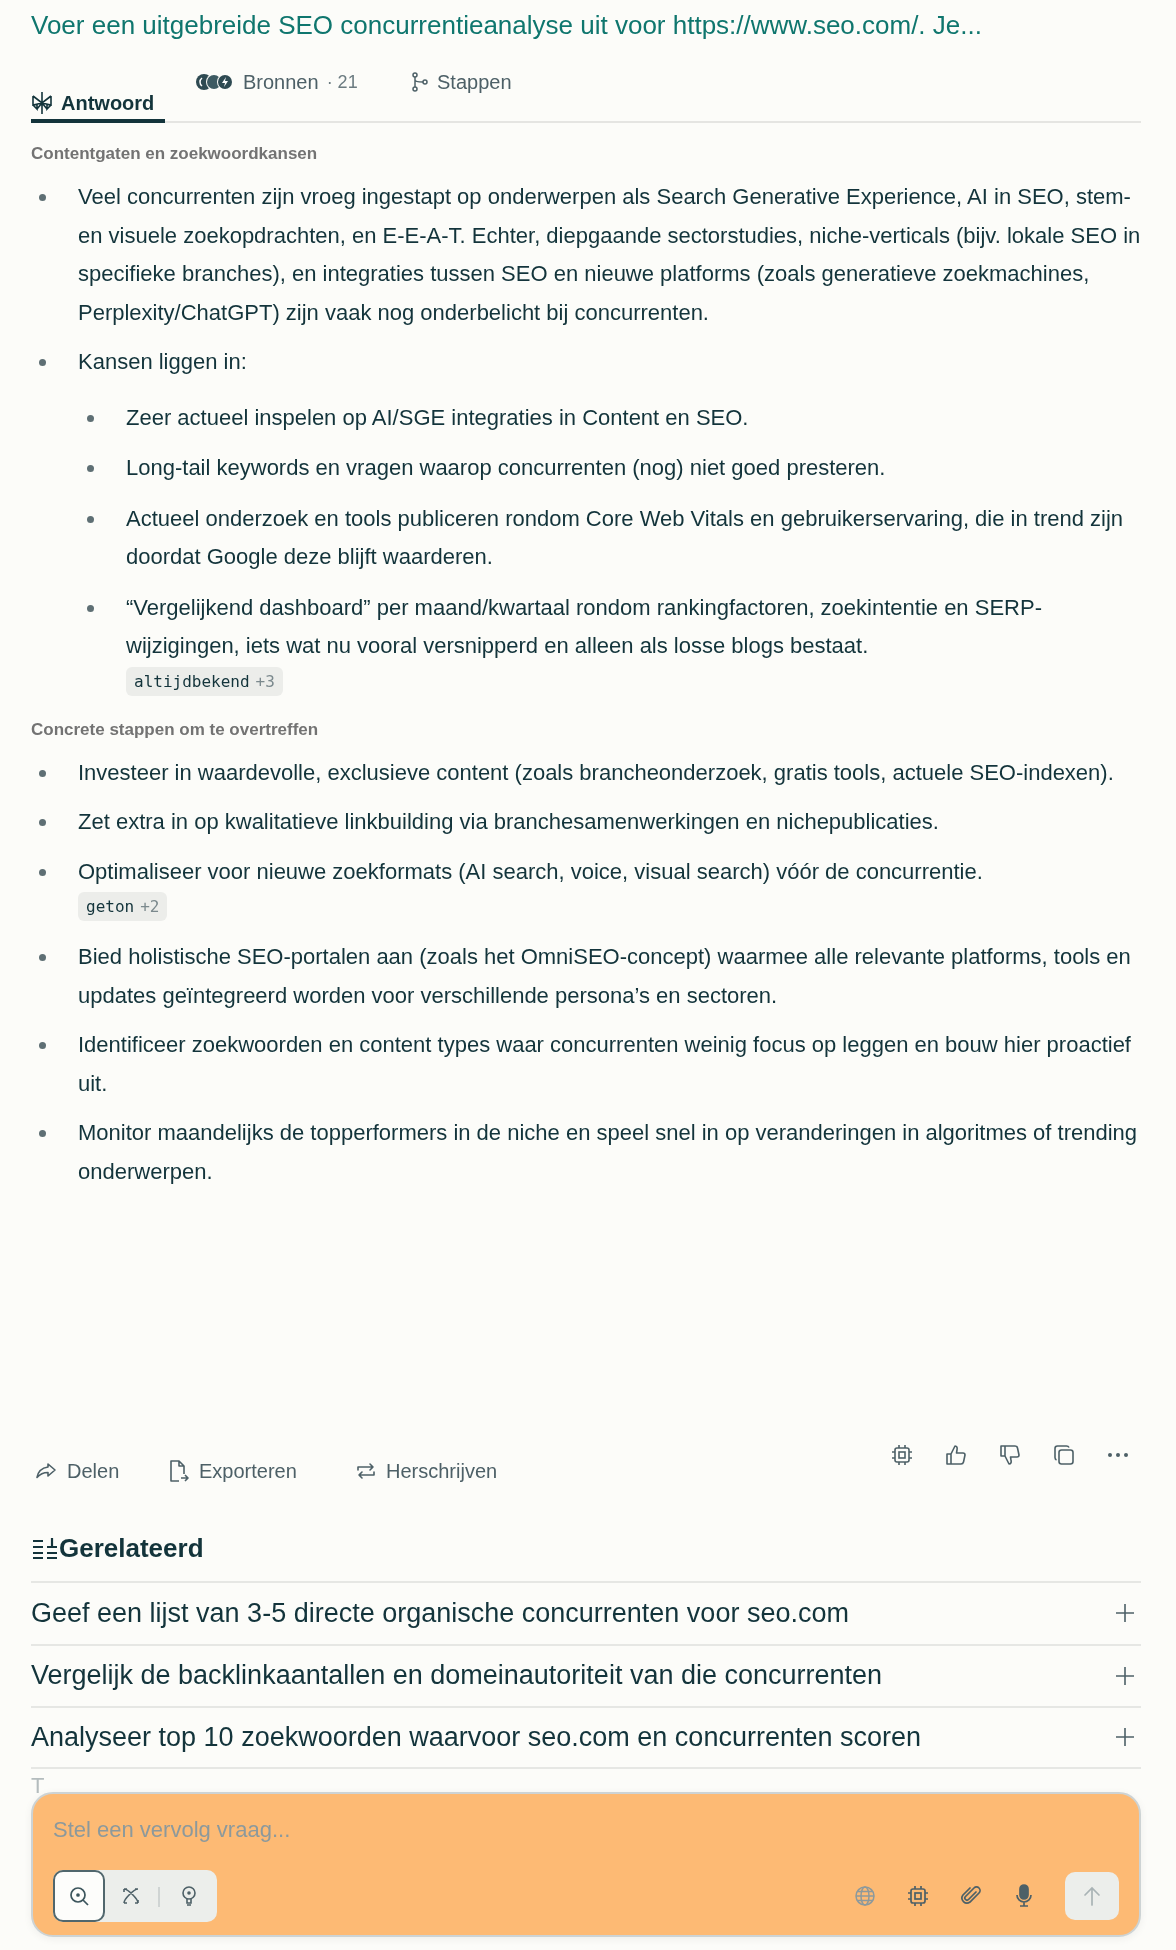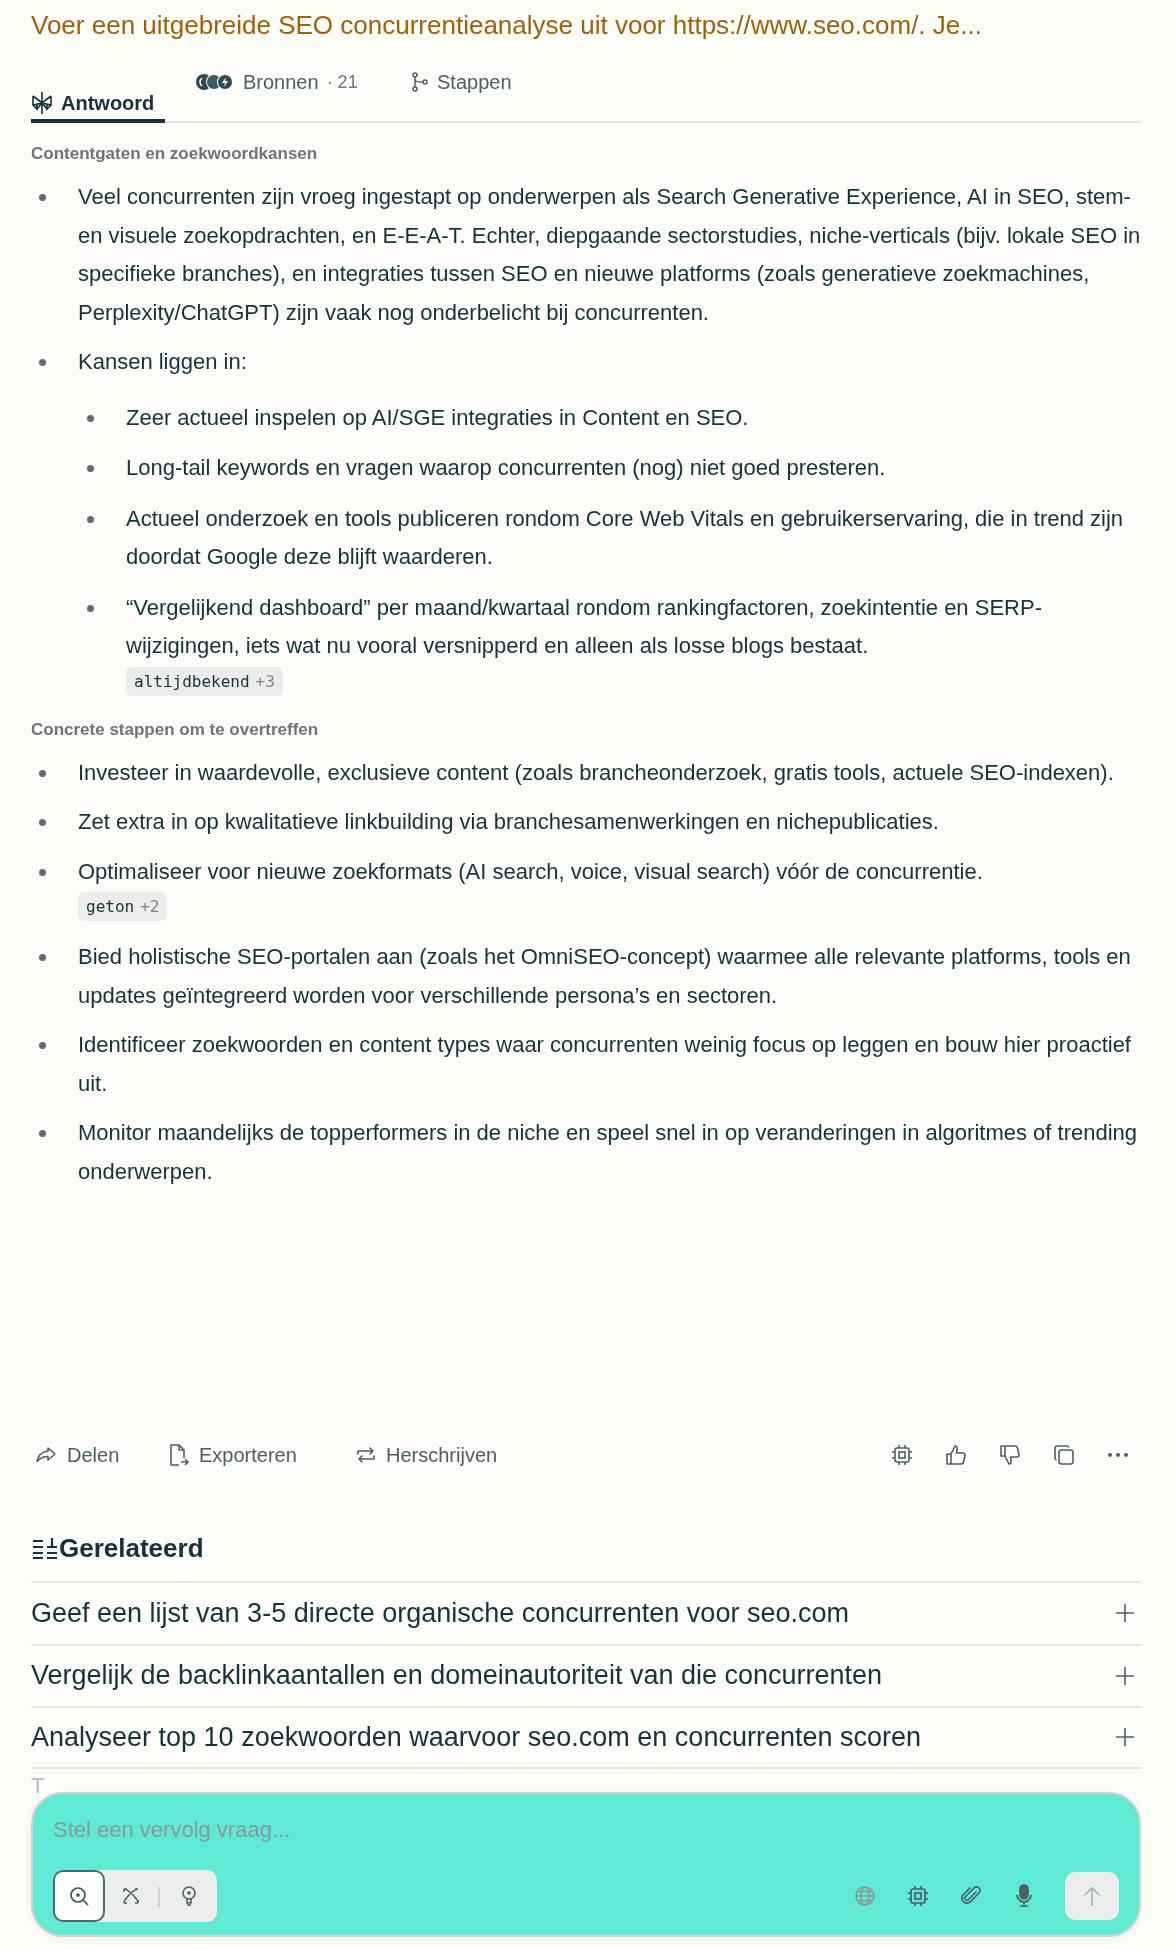--- a/index.html
+++ b/index.html
@@ -9,21 +9,21 @@
     font-family: "Liberation Sans", "DejaVu Sans", sans-serif;
     color: #13343b;
     position: relative;
   }
   .page { position: absolute; left: 31px; top: 0; width: 1110px; }
 
   .title {
     position: absolute; top: 8px; left: 0; width: 1110px;
     font-size: 26px; line-height: 34px; font-weight: 500;
     white-space: nowrap; overflow: hidden; text-overflow: ellipsis;
-    color: #a16207;
+    color: #0f766e;
   }
   .tabs { position: absolute; top: 64px; left: 0; width: 1110px; height: 59px; border-bottom: 2px solid #e5e5e2; }
   .tab {
     position: absolute; top: 4px; height: 28px; display: flex; align-items: center; gap: 8px;
     font-size: 20px; color: #4d6067; cursor: pointer;
   }
   .tab.active { color: #13343b; font-weight: 600; }
   .tab .count { color: #6b7b80; font-size: 18px; font-weight: 400; }
   .tab-underline { position: absolute; left: 0; bottom: -2px; width: 134px; height: 4px; background: #13343b; }
   .icon svg { display: block; }
@@ -47,38 +47,38 @@
     font-family: "DejaVu Sans Mono", monospace; font-size: 16px; line-height: 29px; color: #13343b;
     cursor: pointer; vertical-align: top;
   }
   .cite .more { color: #7b898d; }
   .cite-row { height: 36px; line-height: 36px; }
   .section2 { margin-top: 20px; }
   p.closing { margin-top: 6px; }
 
   .actions { position: absolute; top: 1436px; left: 0; width: 1110px; height: 38px; }
   .action-btn {
-    position: absolute; top: 0; height: 38px; display: flex; align-items: center; gap: 10px;
+    position: absolute; top: 16px; height: 38px; display: flex; align-items: center; gap: 10px;
     font-size: 20px; color: #4d6067; cursor: pointer;
   }
   .icon-btn { position: absolute; top: 4px; width: 30px; height: 30px; display: flex; align-items: center; justify-content: center; cursor: pointer; }
 
   .related-head { position: absolute; top: 1530px; left: 0; display: flex; align-items: center; font-size: 26px; font-weight: 600; color: #13343b; height: 36px; }
   .related-list { position: absolute; top: 1581px; left: 0; width: 1110px; }
   .related-item {
     height: 62.5px; border-top: 2px solid #e6e7e4; display: flex; align-items: center; justify-content: space-between;
     font-size: 27px; color: #13343b; cursor: pointer;
   }
   .related-item .plus { width: 24px; height: 24px; margin-right: 4px; }
   .related-item.last { border-bottom: 2px solid #e6e7e4; }
   .related-faded { height: 30px; color: #b4bcbe; font-size: 22px; overflow: hidden; padding-top: 4px; }
 
   .composer {
     position: absolute; left: 31px; top: 1792px; width: 1110px; height: 145px;
-    background: #5eead4; border: 2px solid #cdd3d4; border-radius: 32px;
+    background: #fdba74; border: 2px solid #cdd3d4; border-radius: 22px;
     box-shadow: 0 2px 8px rgba(0,0,0,0.06);
   }
   .composer input {
     position: absolute; left: 20px; top: 18px; width: 1060px; height: 36px; border: none; outline: none; background: transparent;
     font-family: "Liberation Sans", sans-serif; font-size: 22px; color: #13343b;
   }
   .composer input::placeholder { color: #8c999c; }
   .mode-group {
     position: absolute; left: 20px; top: 76px; width: 164px; height: 52px; background: #eceeeb; border-radius: 10px;
   }

